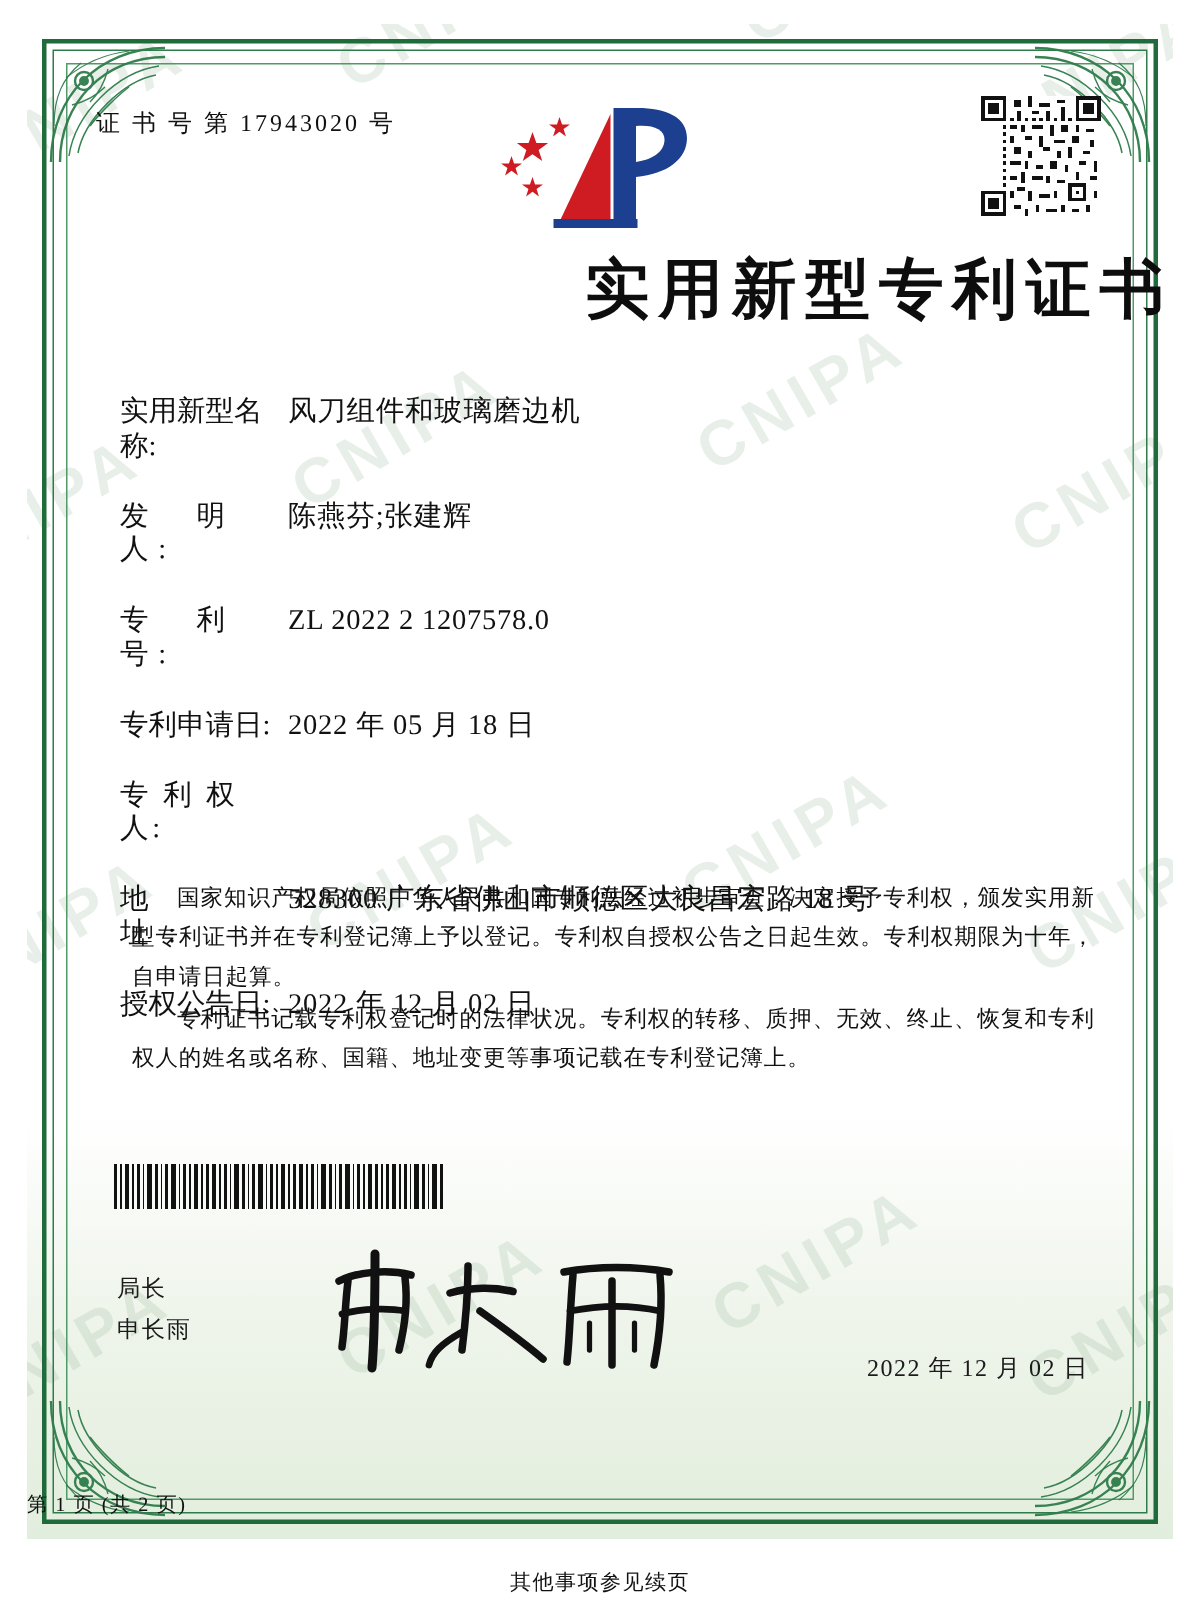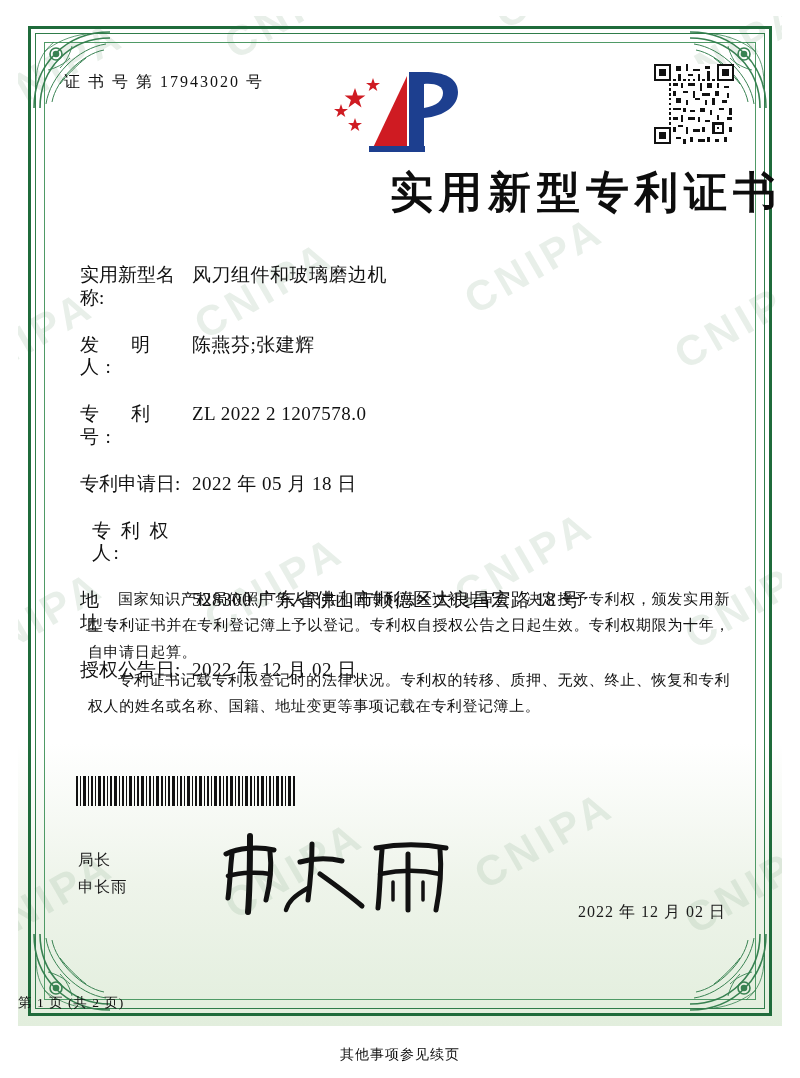--- a/index.html
+++ b/index.html
@@ -139,21 +139,21 @@
     line-height: 1.2;
   }
   .field-label {
     width: 112px;
     flex: 0 0 112px;
     letter-spacing: 0px;
     color: #111;
   }
   .field-label.sp1 { letter-spacing: 6.5px; }
   .field-label.sp2 { letter-spacing: 13px; }
-  .field-label.sp3 { letter-spacing: 2.5px; margin-left: 12px; }
+  .field-label.sp3 { letter-spacing: 2.5px; }
   .field-value {
     flex: 1 1 auto;
     letter-spacing: .5px;
     color: #111;
   }
   .field-row.pair { margin-bottom: 22px; }
   .pair-left { display:flex; align-items: baseline; flex: 0 0 300px; }
   .pair-right { display:flex; align-items: baseline; }
   .pair-right .field-label { width: auto; flex: 0 0 auto; margin-right: 6px; letter-spacing: 1px;}
 

